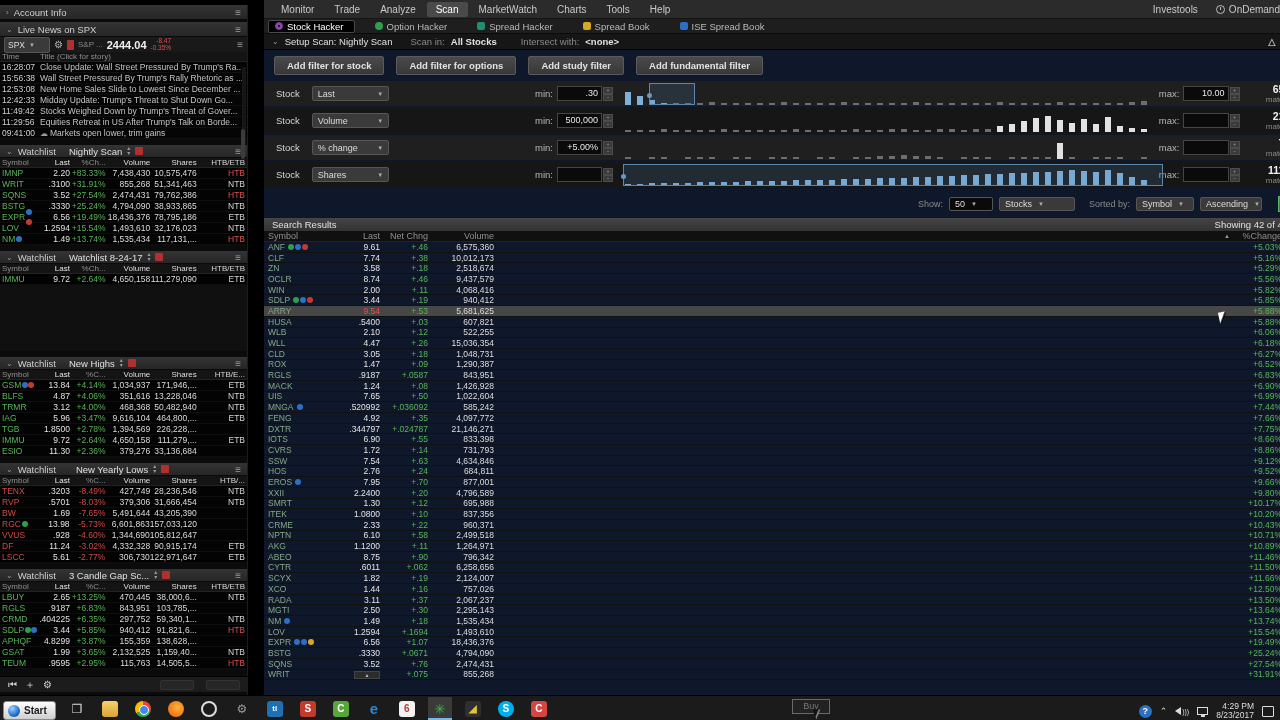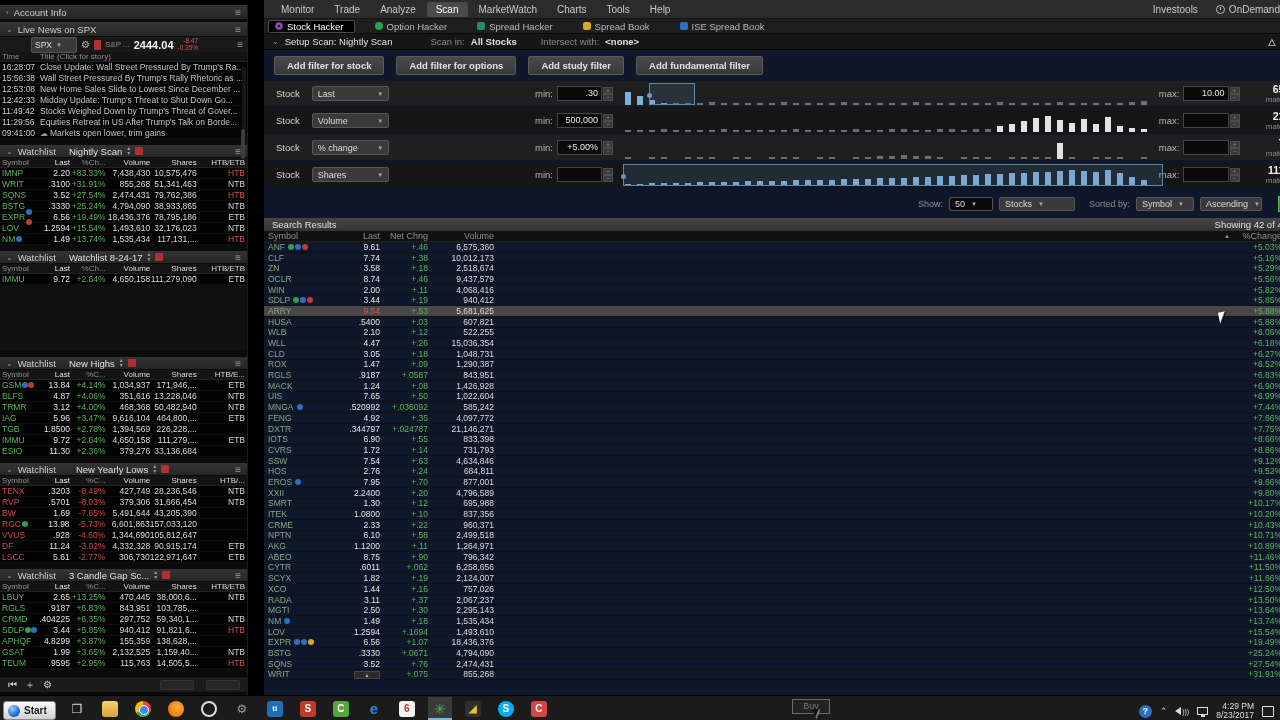--- a/index.html
+++ b/index.html
@@ -6,21 +6,21 @@
   html,body{width:1280px;height:720px;overflow:hidden;}
   body{background:#000;font-family:"Liberation Sans",sans-serif;color:#c8c8c8;position:relative;font-size:9px;}
   .dim{color:#8a8a8a;} .white{color:#e8e8e8;} .up{color:#58b658;} .down{color:#cf4b45;} .red{color:#d9534f;}
   
   .sidebar{position:absolute;left:0;top:5px;width:248px;height:690px;background:#0b0b0b;border-right:1px solid #1d1d1d;}
   .sec-head{height:15px;background:linear-gradient(#343434,#262626);display:flex;align-items:center;padding:0 6px;gap:5px;color:#cfcfcf;font-size:9.5px;border-bottom:1px solid #0a0a0a;}
   .sec-head .grow{flex:1;}
   .burger{color:#9a9a9a;font-size:10px;letter-spacing:0;}
   .caret{color:#9a9a9a;font-size:8px;}
   .spx-row{height:15px;background:#191919;display:flex;align-items:center;gap:4px;padding:0 4px;}
-  .combo{background:#3a3a3a;border:1px solid #555;border-radius:2px;color:#ddd;font-size:8.5px;padding:0 3px;height:16px;display:flex;align-items:center;gap:4px;margin-left:27px;}
+  .combo{background:#3a3a3a;border:1px solid #555;border-radius:2px;color:#ddd;font-size:8.5px;padding:0 3px;height:16px;display:flex;align-items:center;gap:4px;}
   .combo .arr{font-size:6px;color:#aaa;}
   .gear{color:#b5b5b5;font-size:10px;}
   .redbadge{width:7px;height:10px;background:#b03030;border-radius:1px;display:inline-block;}
   .spx-big{font-size:11px;font-weight:bold;color:#f0f0f0;}
   .spx-chg{font-size:6.5px;line-height:6.5px;color:#d9534f;text-align:right;}
   .thead{display:flex;color:#8f8f8f;background:#141414;height:10px;align-items:center;padding:0 2px;border-bottom:1px solid #222;font-size:8px;}
   .news-row{display:flex;height:11px;align-items:center;padding:0 2px;border-bottom:1px solid #101010;background:#050505;}
   .news-time{width:38px;color:#cfcfcf;font-size:8.5px;}
   .news-title{flex:1;color:#c4c4c4;font-size:8.5px;white-space:nowrap;overflow:hidden;}
   .cloud{color:#9a9a9a;font-size:8px;margin-right:2px;}
@@ -703,21 +703,21 @@
           <span>ISE Spread Book</span>
         </span>
       </span>
     <span class="grow"></span>
     <span class="burger">≡</span>
   </div>
 
   <div class="setuprow">
     <span class="caret">⌄</span>
     <span style="color:#e0e0e0">Setup Scan: Nightly Scan</span>
-    <span class="dim" style="margin-left:32px">Scan in:</span>
+    <span class="dim" style="margin-left:12px">Scan in:</span>
     <span class="setup-b" style="font-weight:bold">All Stocks</span>
     <span class="dim" style="margin-left:18px">Intersect with:</span>
     <span class="setup-b" style="font-weight:bold">&lt;none&gt;</span>
     <span class="grow"></span>
     <span class="flame">🜂</span>
     <span class="burger">≡</span>
   </div>
 
   <div class="btnrow">
 

